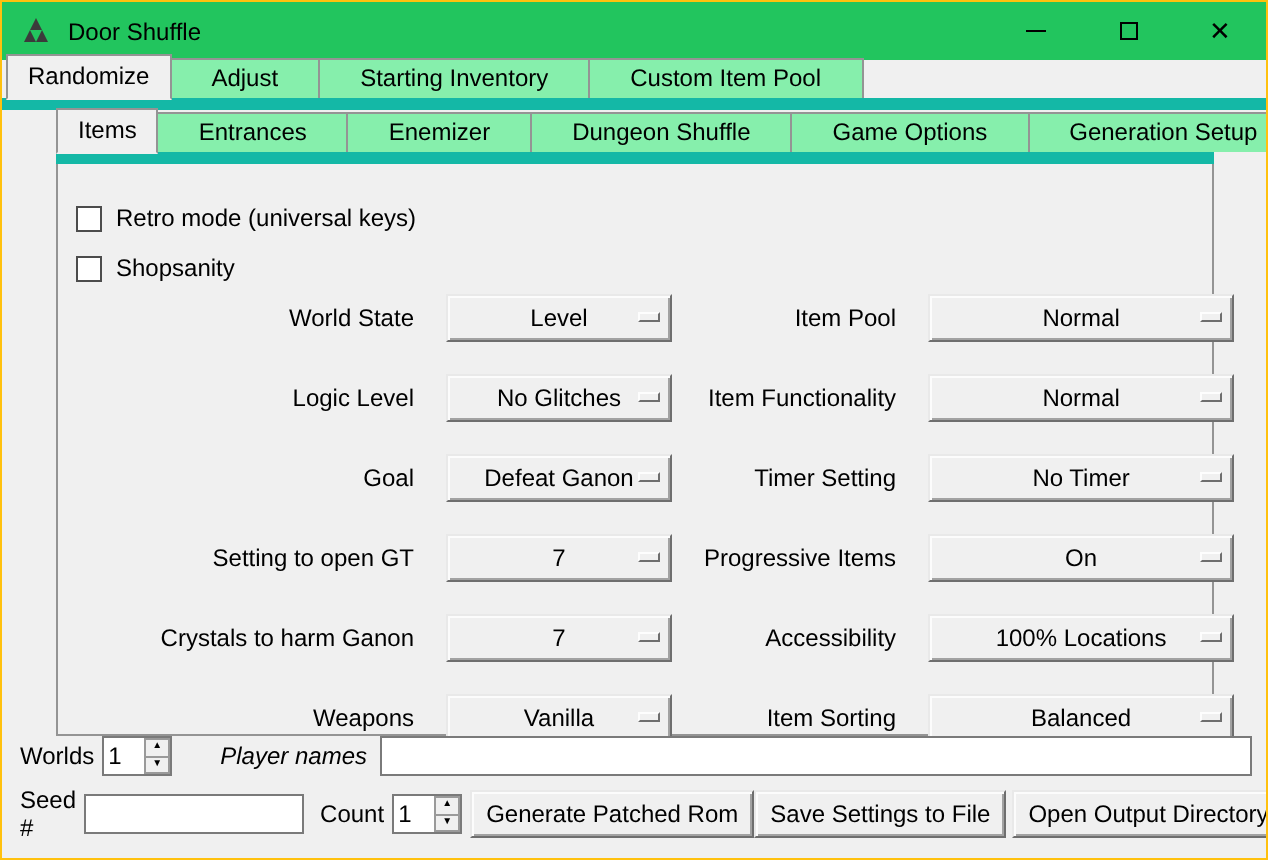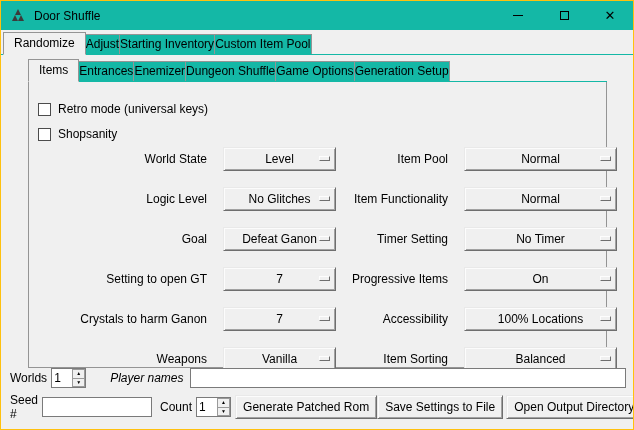--- a/index.html
+++ b/index.html
@@ -5,36 +5,36 @@
   * { margin:0; padding:0; box-sizing:border-box; }
   html,body { background:#d9d9d9; }
   body { font-family:"Liberation Sans", sans-serif; font-size:12px; color:#000; }
 
   .window {
     position:relative; width:634px; height:430px;
     background:#f0f0f0; border:1px solid #ffc10e; overflow:hidden;
   }
 
   
-  .titlebar { height:29px; background:#14b8a6; display:flex; align-items:center; }
+  .titlebar { height:29px; background:#22c55e; display:flex; align-items:center; }
   .appicon { width:16px; height:16px; margin:0 8px 0 9px; flex:none; }
   .title { font-size:12px; }
   .tspacer { flex:1; }
   .cap { width:46px; height:29px; display:flex; align-items:center; justify-content:center; }
   .minline { display:block; width:10px; border-top:1px solid #000; }
   .maxbox { display:block; width:9px; height:9px; border:1px solid #000; }
   .closex { font-size:13px; line-height:1; }
 
   
-  .tabrow { display:flex; align-items:flex-end; border-bottom:1px solid #14b8a6; }
+  .tabrow { display:flex; align-items:flex-end; border-bottom:6px solid #14b8a6; }
   .tabrow.outer { margin-top:2px; padding-left:2px; height:23px; }
   .tabrow.innertabs { height:22px; }
   .tab {
-    background:#14b8a6; border:1px solid #949494; border-bottom:none;
-    padding:2px 0 3px; white-space:nowrap; position:relative; cursor:default;
+    background:#86efac; border:1px solid #949494; border-bottom:none;
+    padding:2px 20px 3px; white-space:nowrap; position:relative; cursor:default;
   }
   .tab + .tab { margin-left:-1px; }
   .tab.sel {
     background:#f0f0f0; padding:3px 10px 4px; margin-bottom:-1px;
     border-bottom:1px solid #f0f0f0; z-index:2;
   }
 
   .innerwrap { margin:5px 26px 0 27px; }
   .pane {
     border:1px solid #949494; border-top:none; height:286px;

